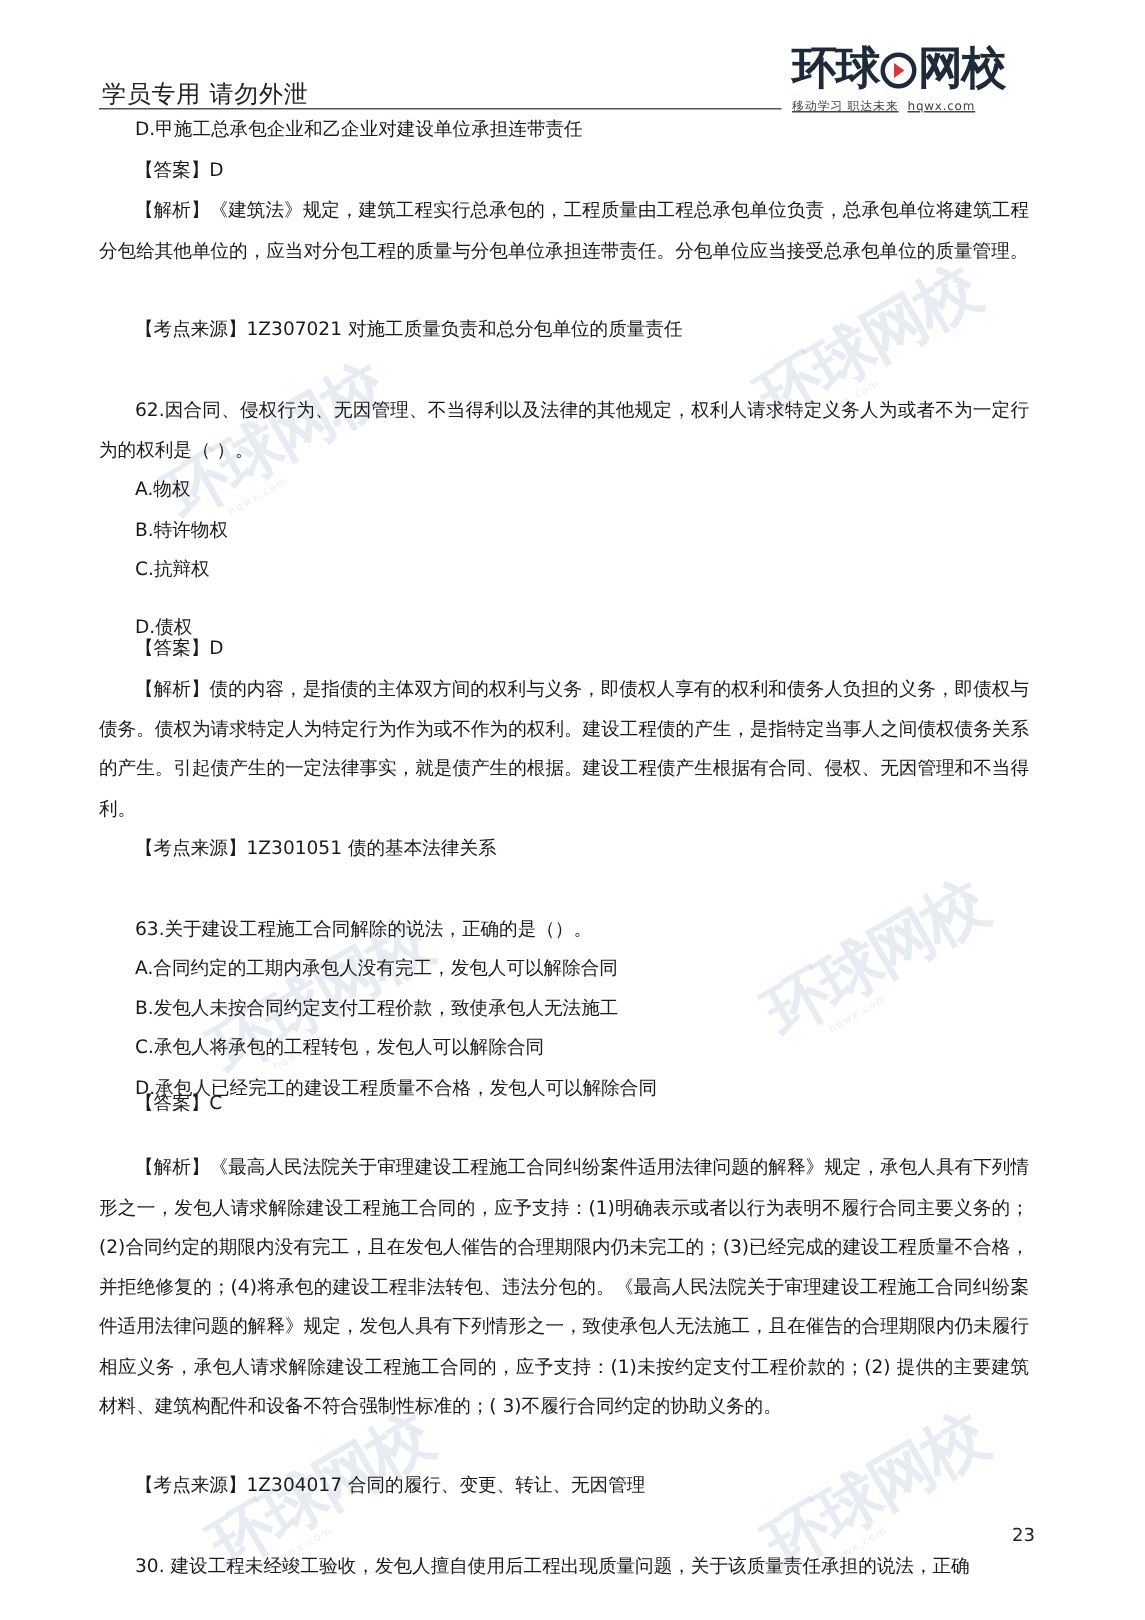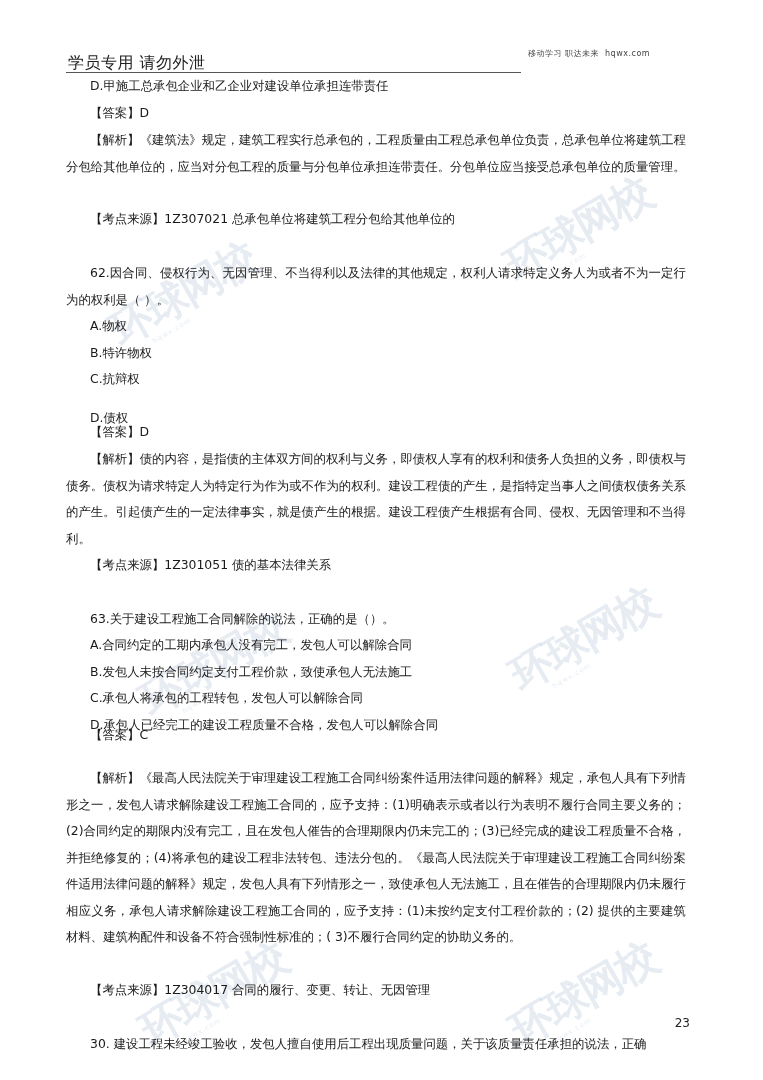--- a/index.html
+++ b/index.html
@@ -8,21 +8,21 @@
 
     
     .header-label { position: absolute; left: 68px; top: 53px; font-size: 16px; color: #222; letter-spacing: 0.5px; }
     .header-rule { position: absolute; left: 66px; top: 72px; width: 455px; height: 1px; background: #555; }
     .logo { position: absolute; left: 528px; top: 30px; width: 140px; }
     .logo-main { font-size: 30px; font-weight: bold; color: #1e2a3a; letter-spacing: -1px; line-height: 32px; white-space: nowrap; }
     .logo-main .play { display: inline-block; width: 18px; height: 18px; border: 3px solid #1e2a3a; border-radius: 50%;
       vertical-align: middle; position: relative; margin: 0 1px; }
     .logo-main .play::after { content: ""; position: absolute; left: 6px; top: 4px; border-left: 7px solid #d9363e;
       border-top: 5px solid transparent; border-bottom: 5px solid transparent; }
-    .logo-sub { font-size: 8px; color: #444; margin-top: 18px; letter-spacing: 0.5px; white-space: nowrap; }
+    .logo-sub { font-size: 8px; color: #444; margin-top: 3px; letter-spacing: 0.5px; white-space: nowrap; text-decoration: underline; }
     .logo-sub span { margin-right: 6px; }
 
     
     .doc { position: absolute; left: 66px; top: 0; width: 624px; font-size: 12.4px; line-height: 26.5px; }
     .line { position: absolute; left: 0; white-space: nowrap; }
     .ind { left: 24px; }
     .para { position: absolute; left: 0; width: 620px; text-indent: 24px; text-align: justify; line-height: 26.5px; }
     .page-num { position: absolute; left: 0; width: 100%; top: 1010px; text-align: right; font-size: 12px; color: #222; }
 
     
@@ -36,31 +36,34 @@
 <div class="wm" style="left:495px;top:245px;"><span>环球网校</span><small>hqwx.com</small></div>
 <div class="wm" style="left:100px;top:310px;"><span>环球网校</span><small>hqwx.com</small></div>
 <div class="wm" style="left:130px;top:680px;"><span>环球网校</span><small>hqwx.com</small></div>
 <div class="wm" style="left:500px;top:655px;"><span>环球网校</span><small>hqwx.com</small></div>
 <div class="wm" style="left:130px;top:1010px;"><span>环球网校</span><small>hqwx.com</small></div>
 <div class="wm" style="left:500px;top:1010px;"><span>环球网校</span><small>hqwx.com</small></div>
 
 <div class="header-label">学员专用 请勿外泄</div>
 <div class="header-rule"></div>
 <div class="logo">
+  <div class="logo-main">
+    <span>环球</span><span class="play"></span><span>网校</span>
+  </div>
   <div class="logo-sub">
     <span>移动学习 职达未来</span><span>hqwx.com</span>
   </div>
 </div>
 
 <div class="doc">
 
   <div class="line ind" style="top:73px;text-align:center;">D.甲施工总承包企业和乙企业对建设单位承担连带责任</div>
   <div class="line ind" style="top:100px;">【答案】D</div>
   <div class="para" style="top:127px;">【解析】《建筑法》规定，建筑工程实行总承包的，工程质量由工程总承包单位负责，总承包单位将建筑工程分包给其他单位的，应当对分包工程的质量与分包单位承担连带责任。分包单位应当接受总承包单位的质量管理。</div>
-  <div class="line ind" style="top:206px;">【考点来源】1Z307021 总承包单位将建筑工程分包给其他单位的</div>
+  <div class="line ind" style="top:206px;">【考点来源】1Z307021 对施工质量负责和总分包单位的质量责任</div>
 
   <div class="para" style="top:260px;">62.因合同、侵权行为、无因管理、不当得利以及法律的其他规定，权利人请求特定义务人为或者不为一定行为的权利是（    ）。</div>
   <div class="line ind" style="top:313px;">A.物权</div>
   <div class="line ind" style="top:340px;">B.特许物权</div>
   <div class="line ind" style="top:366px;">C.抗辩权</div>
   <div class="line ind" style="top:393px;margin-top:12px;">D.债权</div>
   <div class="line ind" style="top:419px;">【答案】D</div>
   <div class="para" style="top:446px;">【解析】债的内容，是指债的主体双方间的权利与义务，即债权人享有的权利和债务人负担的义务，即债权与债务。债权为请求特定人为特定行为作为或不作为的权利。建设工程债的产生，是指特定当事人之间债权债务关系的产生。引起债产生的一定法律事实，就是债产生的根据。建设工程债产生根据有合同、侵权、无因管理和不当得利。</div>
   <div class="line ind" style="top:552px;">【考点来源】1Z301051 债的基本法律关系</div>
 

